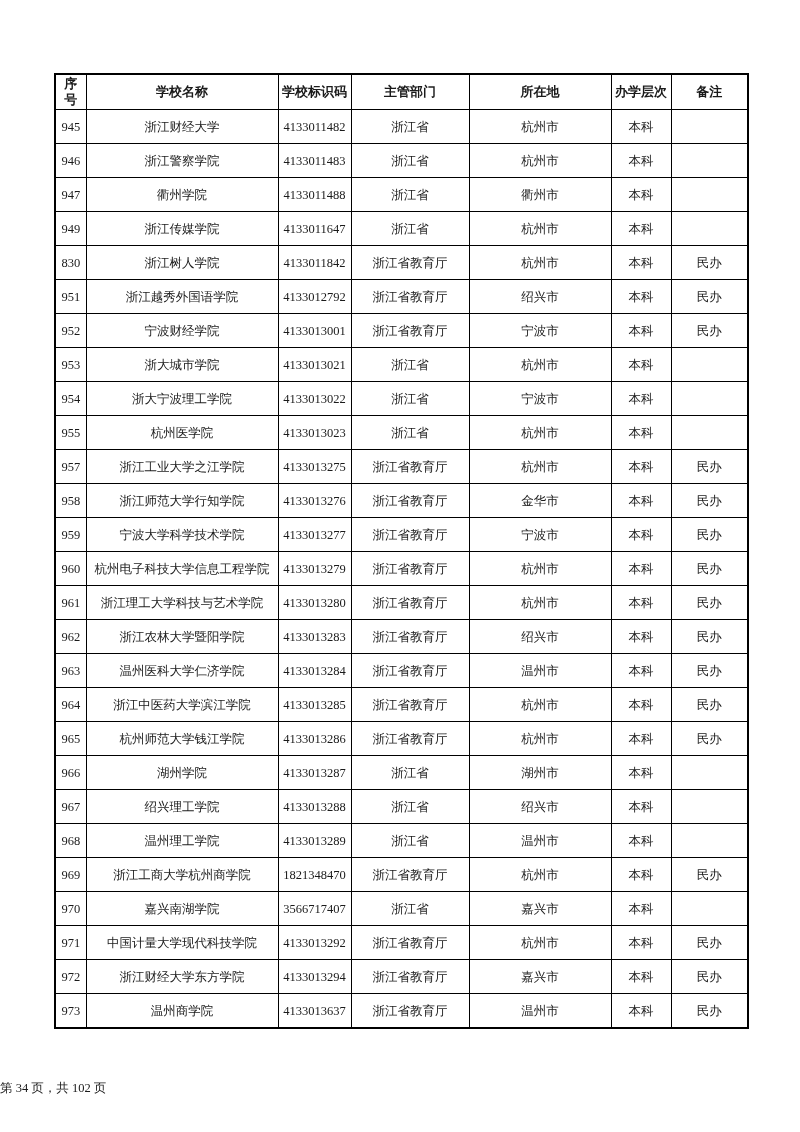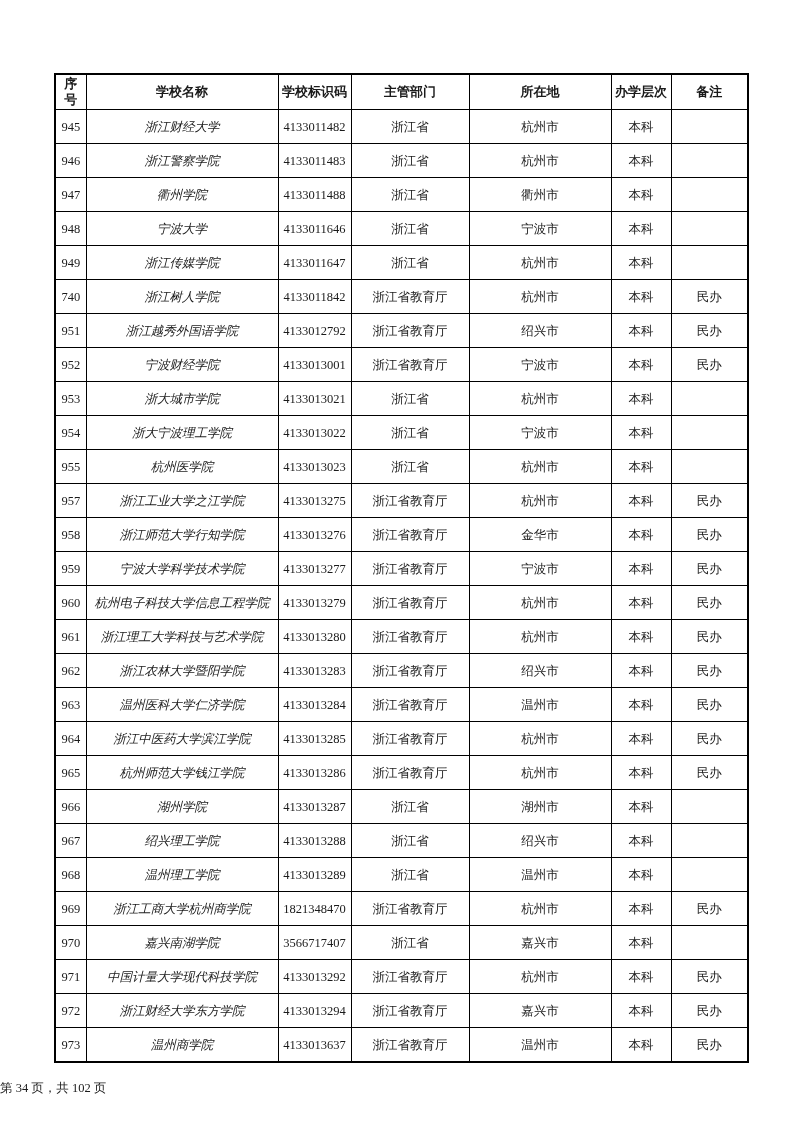--- a/index.html
+++ b/index.html
@@ -34,21 +34,21 @@
     height: 26px;
     padding: 1px 2px;
     line-height: 16px;
   }
   .schools td {
     font-size: 12.5px;
     height: 31px;
     line-height: 18px;
     padding: 1px 2px;
   }
-  .schools td.c-name { padding: 1px 2px; font-style: italic; }
+  .schools td.c-name { padding: 1px 2px; }
   .footer {
     position: absolute;
     left: 0;
     right: 0;
     top: 1080px;
     text-align: left;
     font-size: 12.5px;
     color: #1a1a1a;
   }
 </style>
@@ -102,42 +102,33 @@
   <tr>
     <td class="c-no">947</td>
     <td class="c-name">衢州学院</td>
     <td class="c-code">4133011488</td>
     <td class="c-dept">浙江省</td>
     <td class="c-city">衢州市</td>
     <td class="c-level">本科</td>
     <td class="c-remark"></td>
   </tr>
 
-  <tr>
-    <td class="c-no">948</td>
-    <td class="c-name">宁波大学</td>
-    <td class="c-code">4133011646</td>
-    <td class="c-dept">浙江省</td>
-    <td class="c-city">宁波市</td>
-    <td class="c-level">本科</td>
-    <td class="c-remark"></td>
-  </tr>
 
   <tr>
     <td class="c-no">949</td>
     <td class="c-name">浙江传媒学院</td>
     <td class="c-code">4133011647</td>
     <td class="c-dept">浙江省</td>
     <td class="c-city">杭州市</td>
     <td class="c-level">本科</td>
     <td class="c-remark"></td>
   </tr>
 
   <tr>
-    <td class="c-no">740</td>
+    <td class="c-no">830</td>
     <td class="c-name">浙江树人学院</td>
     <td class="c-code">4133011842</td>
     <td class="c-dept">浙江省教育厅</td>
     <td class="c-city">杭州市</td>
     <td class="c-level">本科</td>
     <td class="c-remark">民办</td>
   </tr>
 
   <tr>
     <td class="c-no">951</td>

